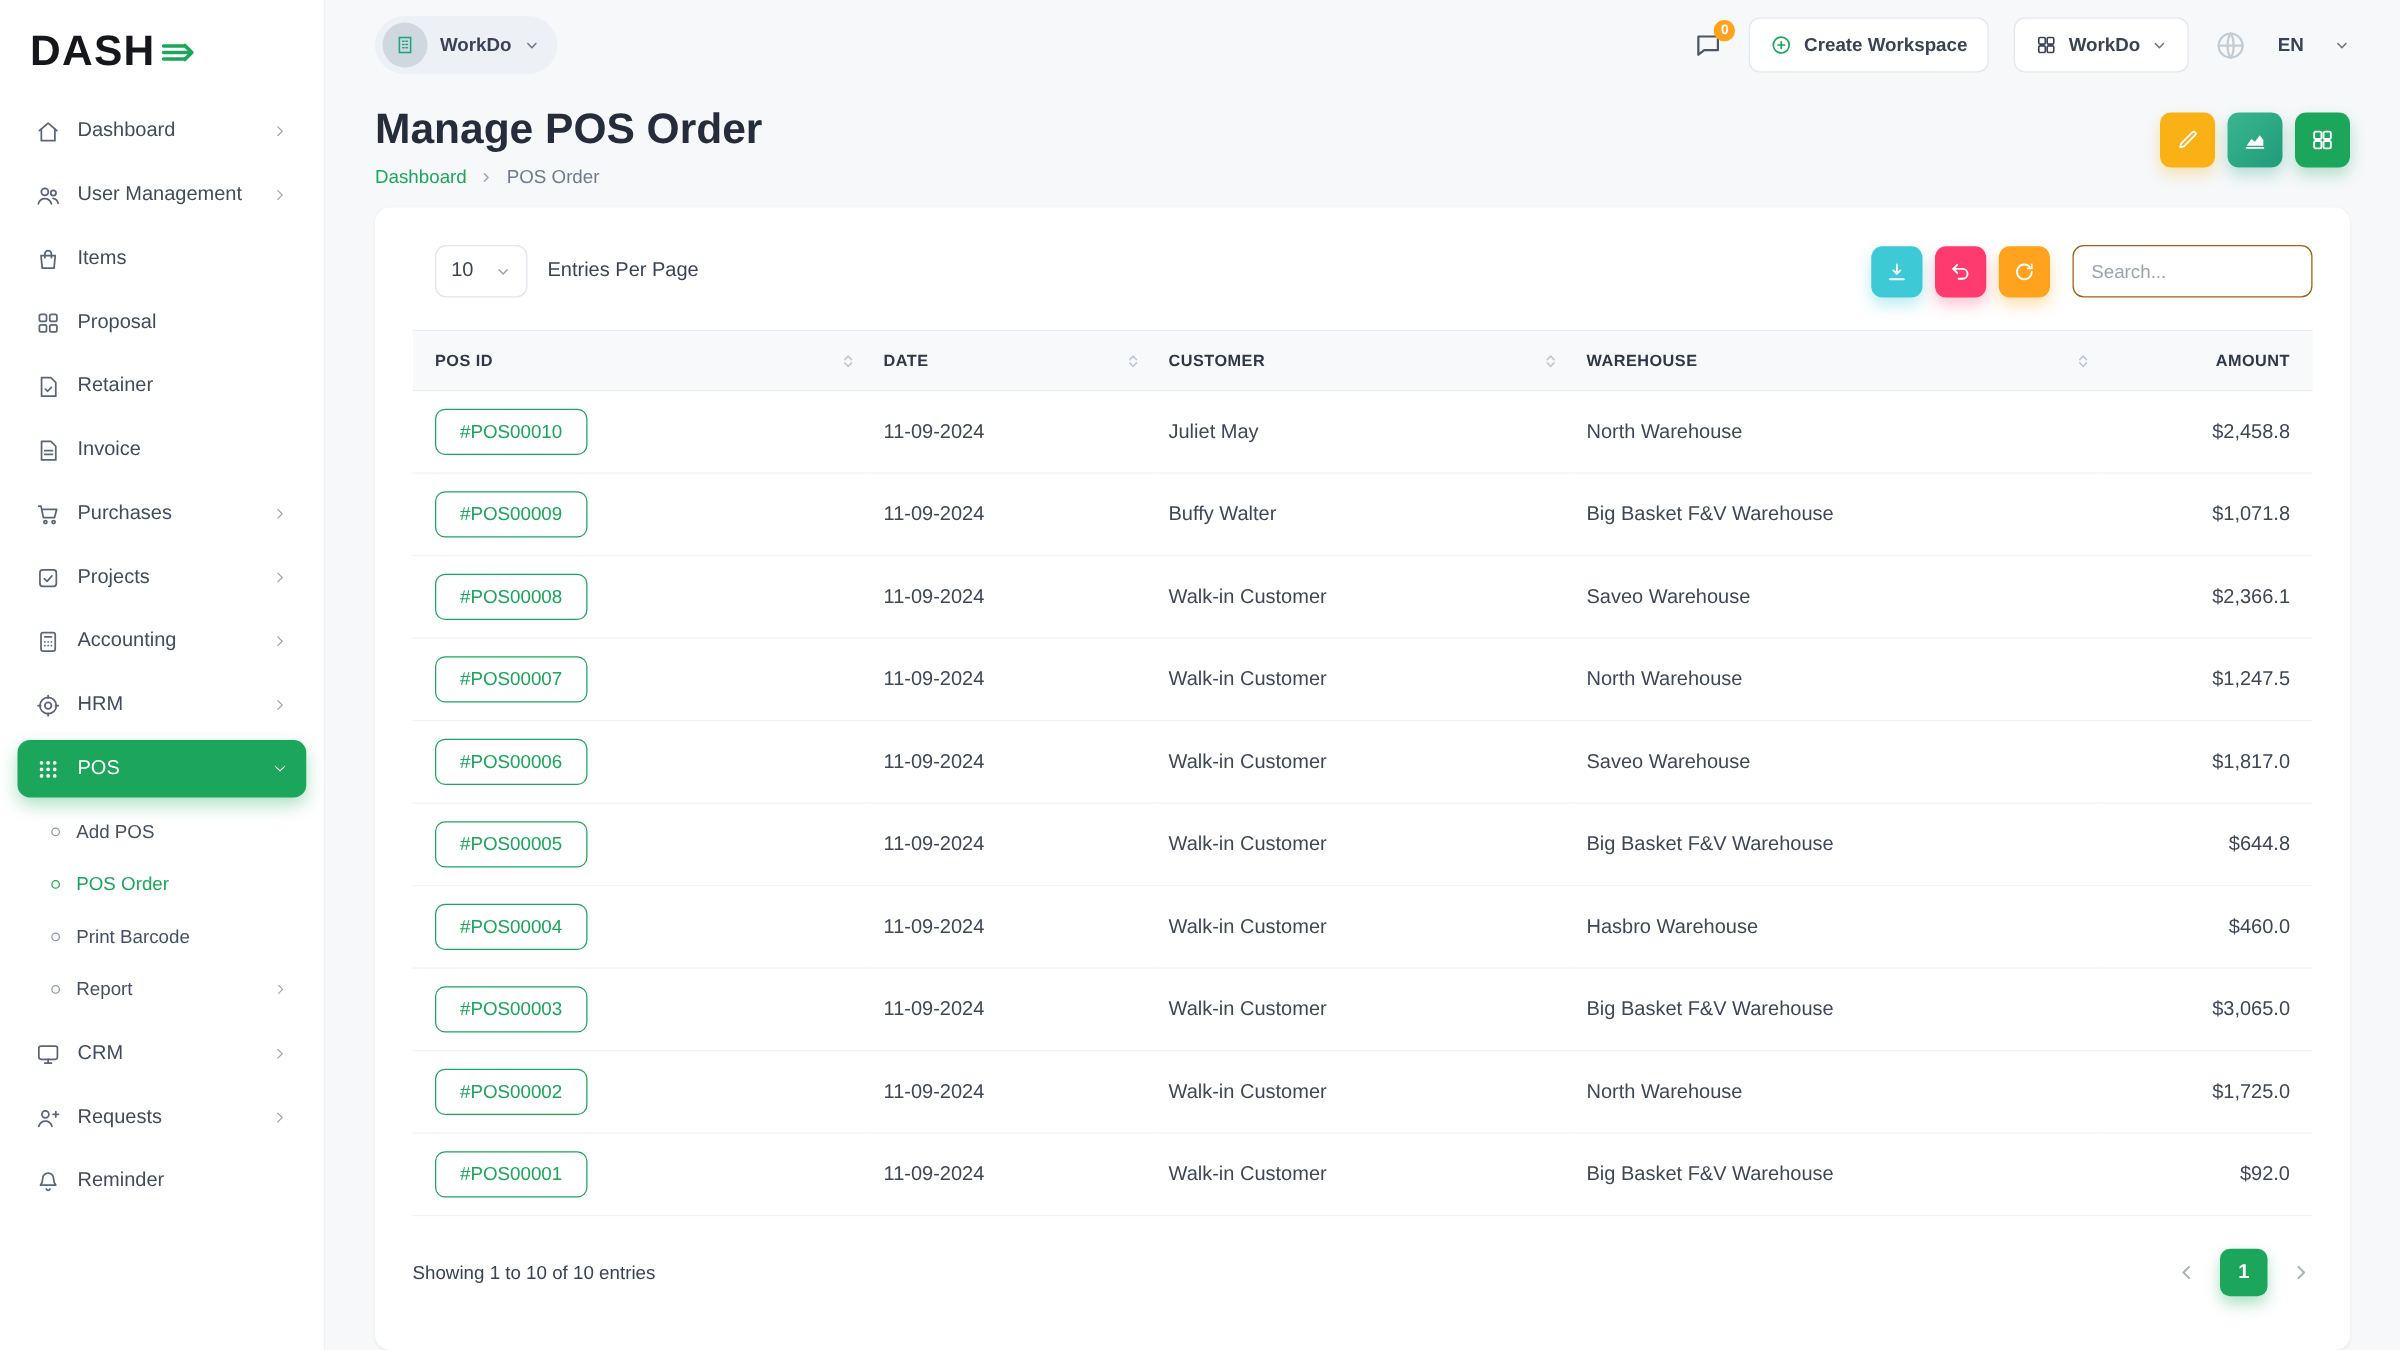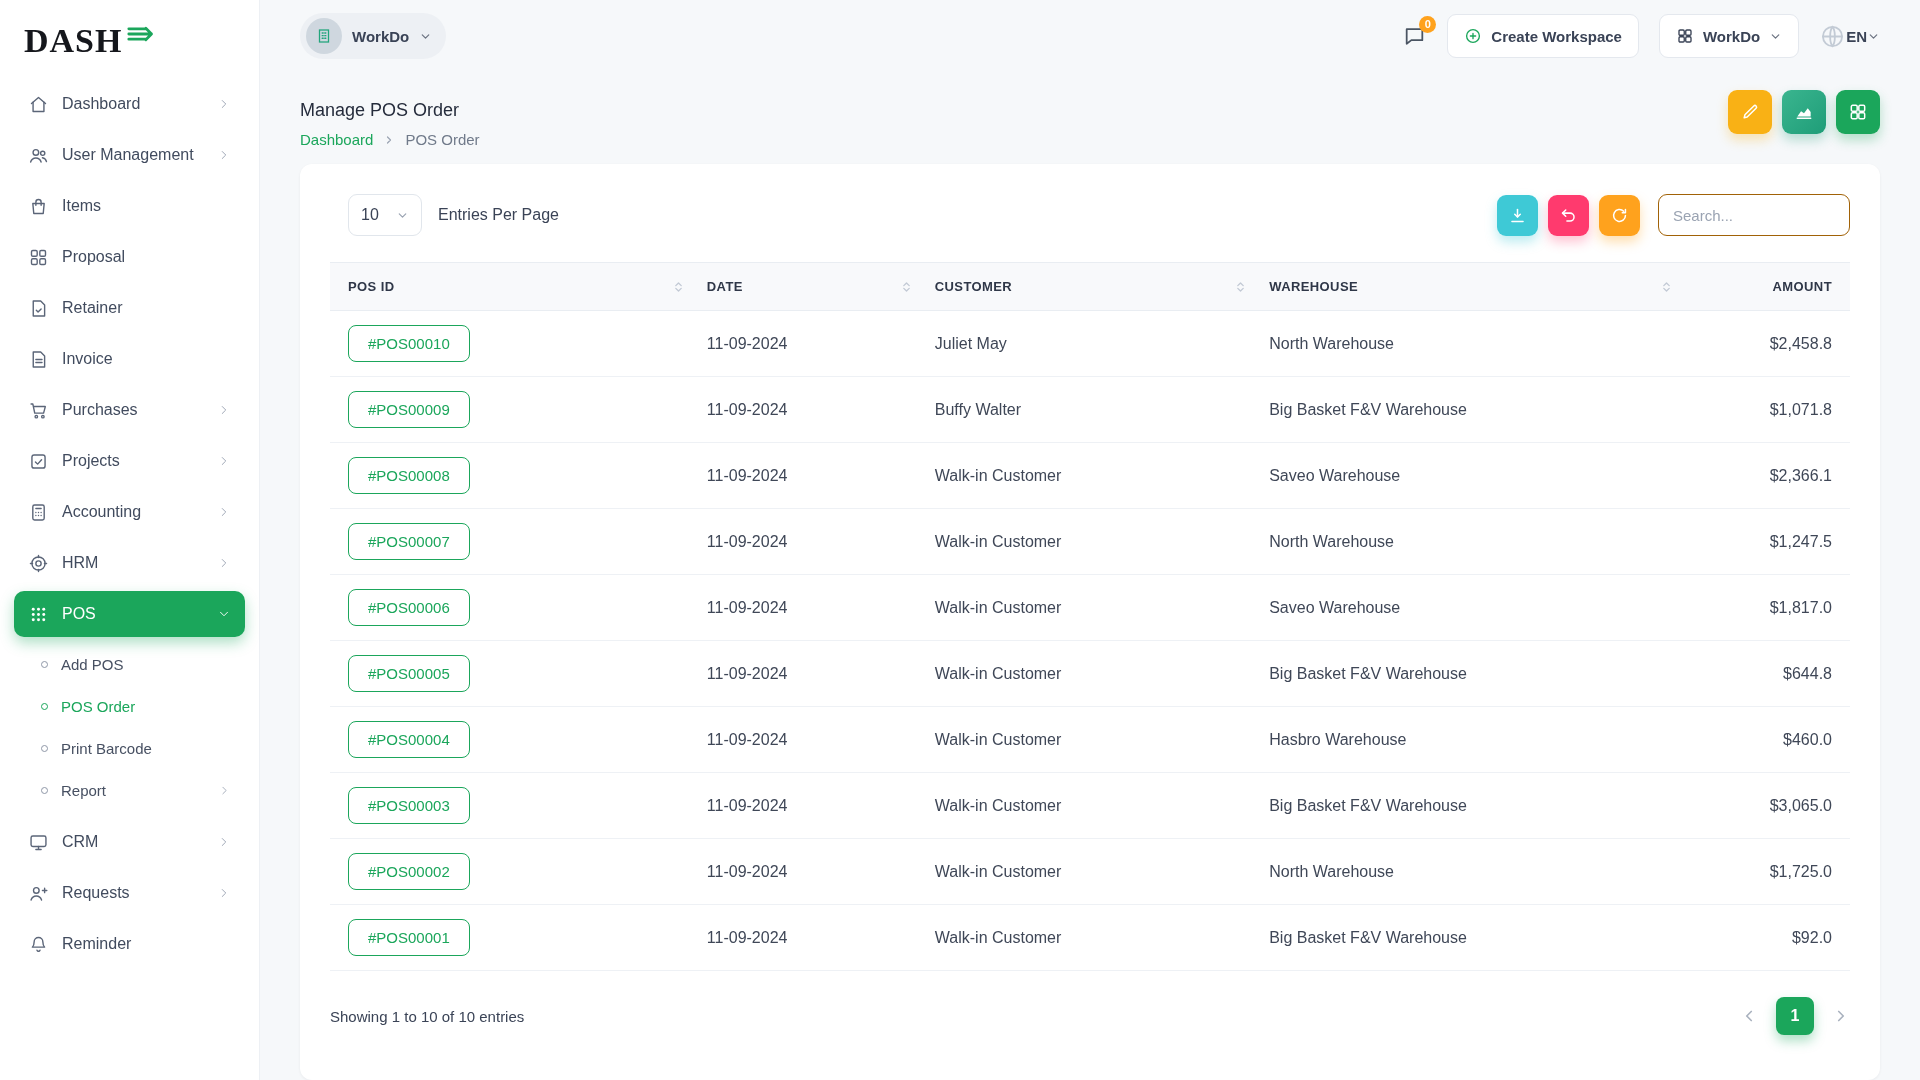--- a/index.html
+++ b/index.html
@@ -9,21 +9,21 @@
   html,body{margin:0; padding:0; width:1920px; height:1080px;}
   body{
     background:#f6f8fa; color:#3a4356;
     font-family:"Liberation Sans","DejaVu Sans",sans-serif;
     display:flex; overflow:hidden;
   }
   svg{display:block;}
 
   
   .sidebar{width:260px; flex:0 0 260px; background:#fff; border-right:1px solid #edf0f4; padding:14px 14px 0; height:1080px; overflow:hidden;}
-  .logo{display:flex; gap:4px; padding:8px 10px 16px;font-family:Liberation Serif, serif;}
+  .logo{display:flex; align-items:center; gap:4px; padding:8px 10px 16px;}
   .logo-text{font-size:34px; font-weight:800; letter-spacing:1px; color:#15171c;}
   .logo-mark{width:34px; height:24px;}
   .nav-item{display:flex; align-items:center; gap:13px; height:46px; padding:0 14px; border-radius:10px; font-size:16px; color:#414b5e; margin:5px 0; cursor:pointer;}
   .nav-item .nav-ic svg{width:21px; height:21px; color:#5b6578;}
   .nav-item.active{background:var(--accent); color:#fff; box-shadow:0 6px 14px rgba(27,166,91,.35);}
   .nav-item.active .nav-ic svg{color:#fff;}
   .nav-chev{margin-left:auto; display:flex;}
   .nav-chev svg{width:14px; height:14px; color:#9aa3b2;}
   .nav-item.active .nav-chev svg{color:#fff;}
   .nav-chev.down svg{transform:rotate(90deg);}
@@ -46,27 +46,27 @@
   .ws-name{font-size:15px; font-weight:700; color:#3a4356;}
   .chev-sm svg{width:13px; height:13px; color:#6b7280;}
   .topbar-right{margin-left:auto; display:flex; align-items:center; gap:20px;}
   .icon-msg{position:relative; cursor:pointer;}
   .icon-msg > svg{width:25px; height:25px; color:#4b5563;}
   .badge{position:absolute; top:-8px; right:-9px; background:var(--orange); color:#fff; font-size:11px; font-weight:700; min-width:17px; height:17px; border-radius:9px; display:flex; align-items:center; justify-content:center; padding:0 3px;}
   .btn-outline{display:flex; align-items:center; gap:9px; background:#fff; border:1px solid #e4e8ee; border-radius:9px; height:44px; padding:0 16px; font-size:15px; font-weight:600; color:#3a4356; cursor:pointer; font-family:inherit;}
   .ic-plus{width:18px; height:18px; color:var(--accent);}
   .ic-grid{width:18px; height:18px; color:#3a4356;}
   .btn-outline .chev-sm{display:flex;}
-  .lang{display:flex; align-items:center; gap:0; cursor:pointer;}
+  .lang{display:flex; align-items:center; gap:24px; cursor:pointer;}
   .globe svg{width:27px; height:27px; color:#c3cbd5;}
   .lang-label{font-size:15px; font-weight:700;}
 
   
   .page-head{display:flex; align-items:flex-start; justify-content:space-between; padding:12px 40px 0; flex:0 0 auto;}
-  .page-title{font-size:18px; font-weight:400; color:#252c3c; margin:16px 0 10px;}
+  .page-title{font-size:34px; font-weight:700; color:#252c3c; margin:0 0 10px;}
   .breadcrumb{display:flex; align-items:center; gap:10px; font-size:15px;}
   .bc-link{color:var(--accent); cursor:pointer;}
   .bc-sep svg{width:12px; height:12px; color:#9aa3b2;}
   .bc-current{color:#707a8a;}
   .head-actions{display:flex; gap:10px; margin-top:6px;}
   .sq-btn{width:44px; height:44px; border-radius:9px; border:none; display:flex; align-items:center; justify-content:center; color:#fff; cursor:pointer;}
   .sq-btn svg{width:20px; height:20px;}
   .sq-yellow{background:var(--yellow); box-shadow:0 6px 12px rgba(249,177,21,.3);}
   .sq-teal{background:linear-gradient(135deg,#3ab58f,#1f9d78); box-shadow:0 6px 12px rgba(31,157,120,.3);}
   .sq-green{background:var(--accent); box-shadow:0 6px 12px rgba(27,166,91,.3);}

